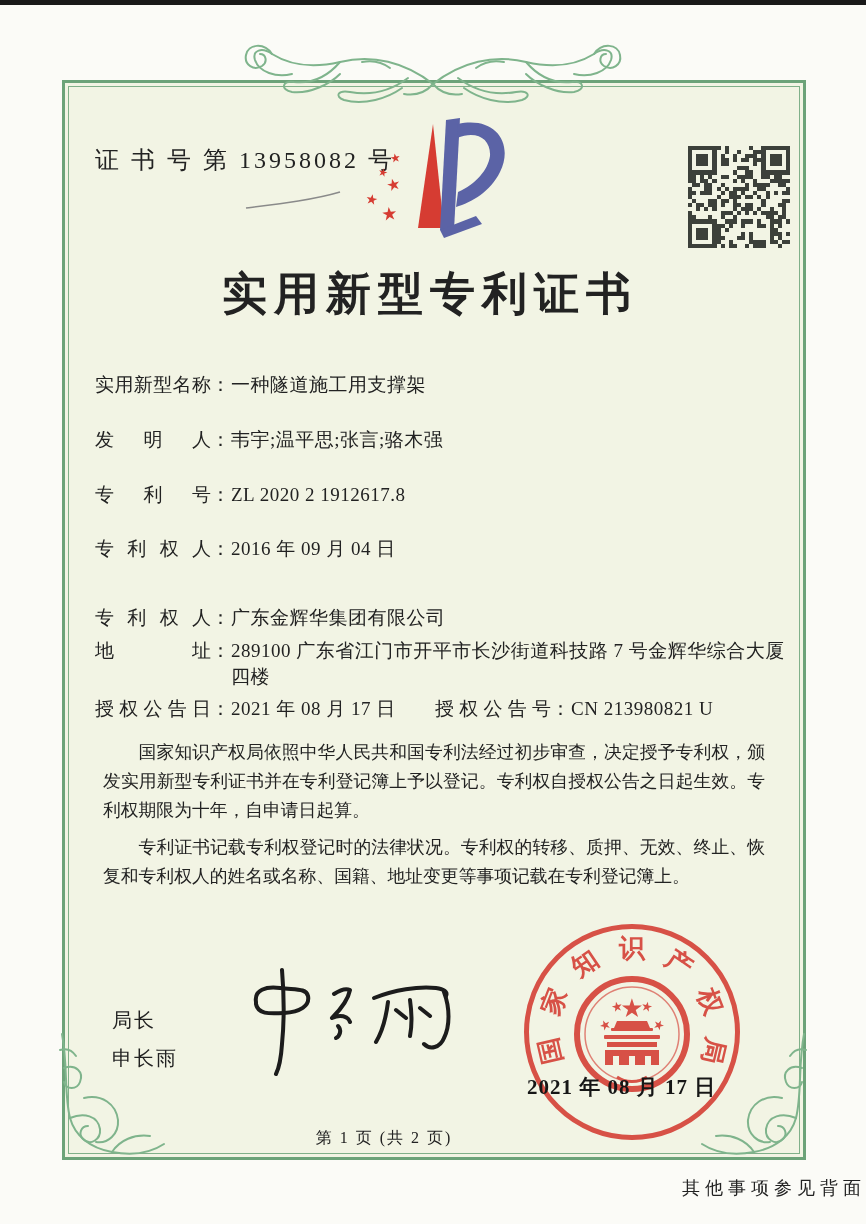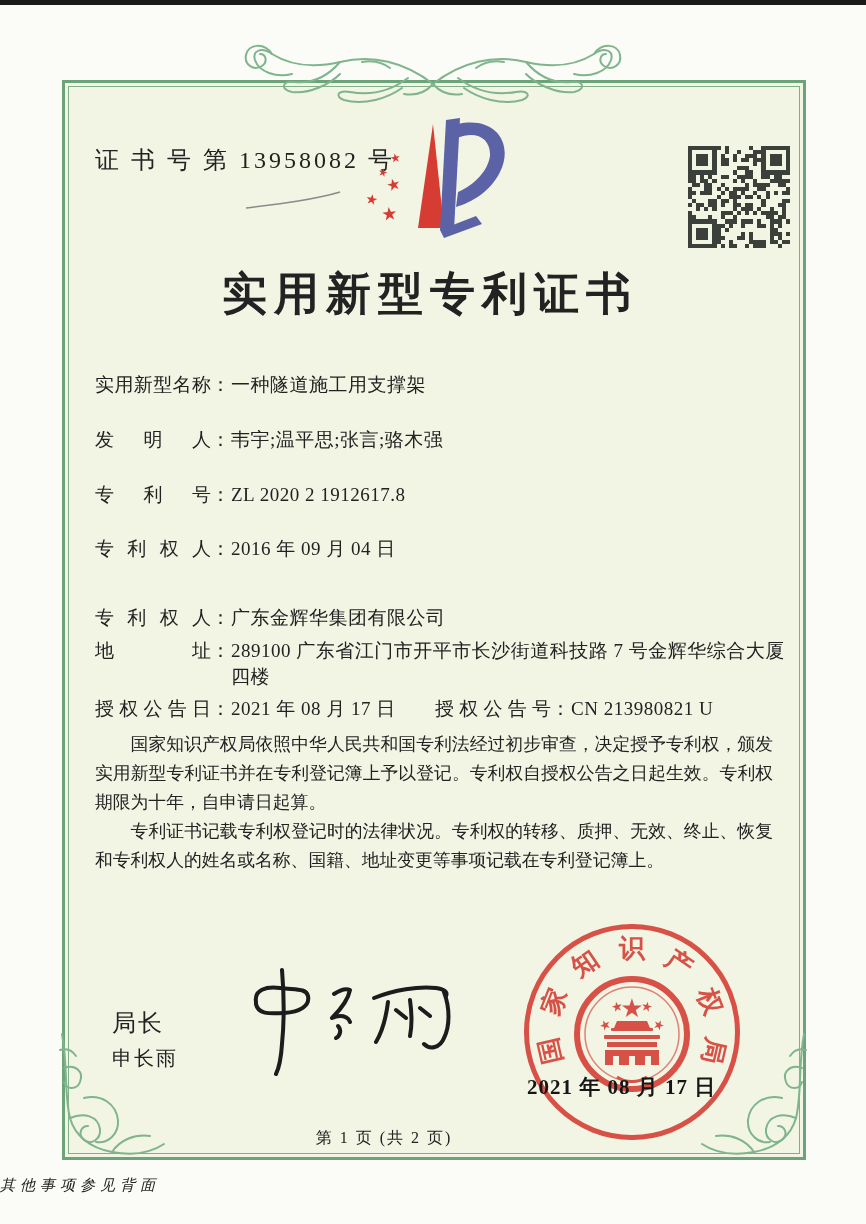--- a/index.html
+++ b/index.html
@@ -31,41 +31,41 @@
 
   .field-row{position:absolute;left:95px;width:690px;font-size:19px;line-height:26px;white-space:nowrap;}
   .flabel{display:inline-block;width:116px;text-align:justify;text-align-last:justify;vertical-align:top;}
   .fcolon{display:inline-block;width:20px;vertical-align:top;}
   .fvalue{display:inline-block;vertical-align:top;letter-spacing:.5px;}
   .fvalue.wrap{width:568px;white-space:normal;}
   .fpair-second{position:absolute;left:340px;top:0;}
 
   .paragraphs{position:absolute;left:95px;top:730px;width:678px;
     font-size:17.8px;line-height:29px;text-align:justify;}
-  .paragraphs p{margin:0;text-indent:2em;}
-
-  .signer-title{position:absolute;left:112px;top:1007px;font-size:24px;letter-spacing:2px;}
+  .paragraphs p{margin:8px;text-indent:2em;}
+
+  .signer-title{position:absolute;left:112px;top:1007px;font-size:20px;letter-spacing:2px;}
   .signer-name{position:absolute;left:112px;top:1045px;font-size:20px;letter-spacing:2px;font-family:Liberation Mono, monospace;}
   .signature{position:absolute;left:222px;top:964px;width:250px;height:115px;}
   .signature path{fill:none;stroke:#1c1c1c;stroke-width:4;stroke-linecap:round;stroke-linejoin:round;}
 
   .seal{position:absolute;left:524px;top:924px;width:216px;height:216px;
     border:5px solid var(--seal-red,#d5453b);border-radius:50%;box-sizing:border-box;opacity:.93;}
   .seal-char{position:absolute;left:50%;top:50%;width:28px;height:28px;margin:-14px 0 0 -14px;
     font-size:26px;font-weight:bold;line-height:28px;text-align:center;color:var(--seal-red,#d5453b);}
   .emblem{position:absolute;left:38px;top:40px;width:130px;height:130px;}
   .emblem .red{fill:var(--seal-red,#d5453b);}
   .emblem .line{fill:none;stroke:var(--seal-red,#d5453b);}
   .emblem text{fill:var(--seal-red,#d5453b);}
 
   .seal-date{position:absolute;left:527px;top:1073px;font-size:21px;font-weight:bold;letter-spacing:1px;color:#161616;}
 
   .page-note{position:absolute;left:62px;top:1128px;width:644px;text-align:center;font-size:16px;letter-spacing:2px;}
-  .back-note{position:absolute;left:0;top:1176px;width:866px;text-align:left;
-    font-size:15px;letter-spacing:5px;font-style:italic;}
+  .back-note{position:absolute;left:0;top:1176px;width:866px;text-align:right;
+    font-size:18px;letter-spacing:5px;}
 
   .logo-star{fill:var(--logo-red,#d63c32);}
 </style>
 </head>
 <body>
 
 <div class="page">
   <div class="scan-edge"></div>
 
   <div class="frame">

